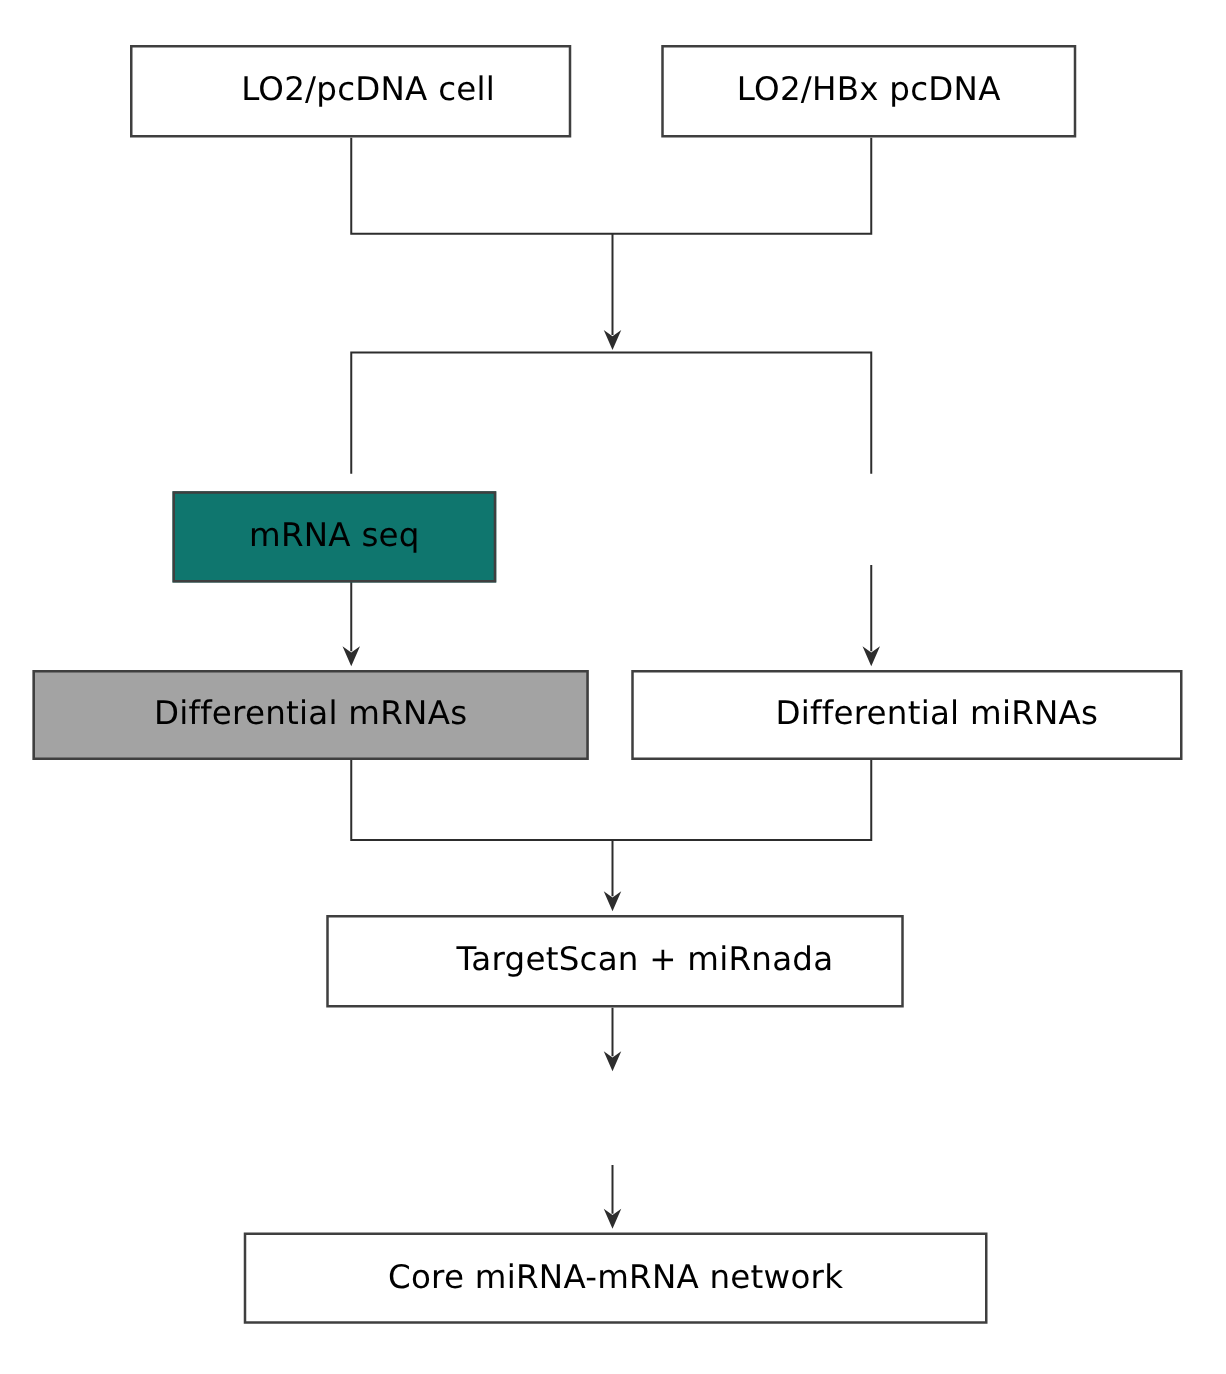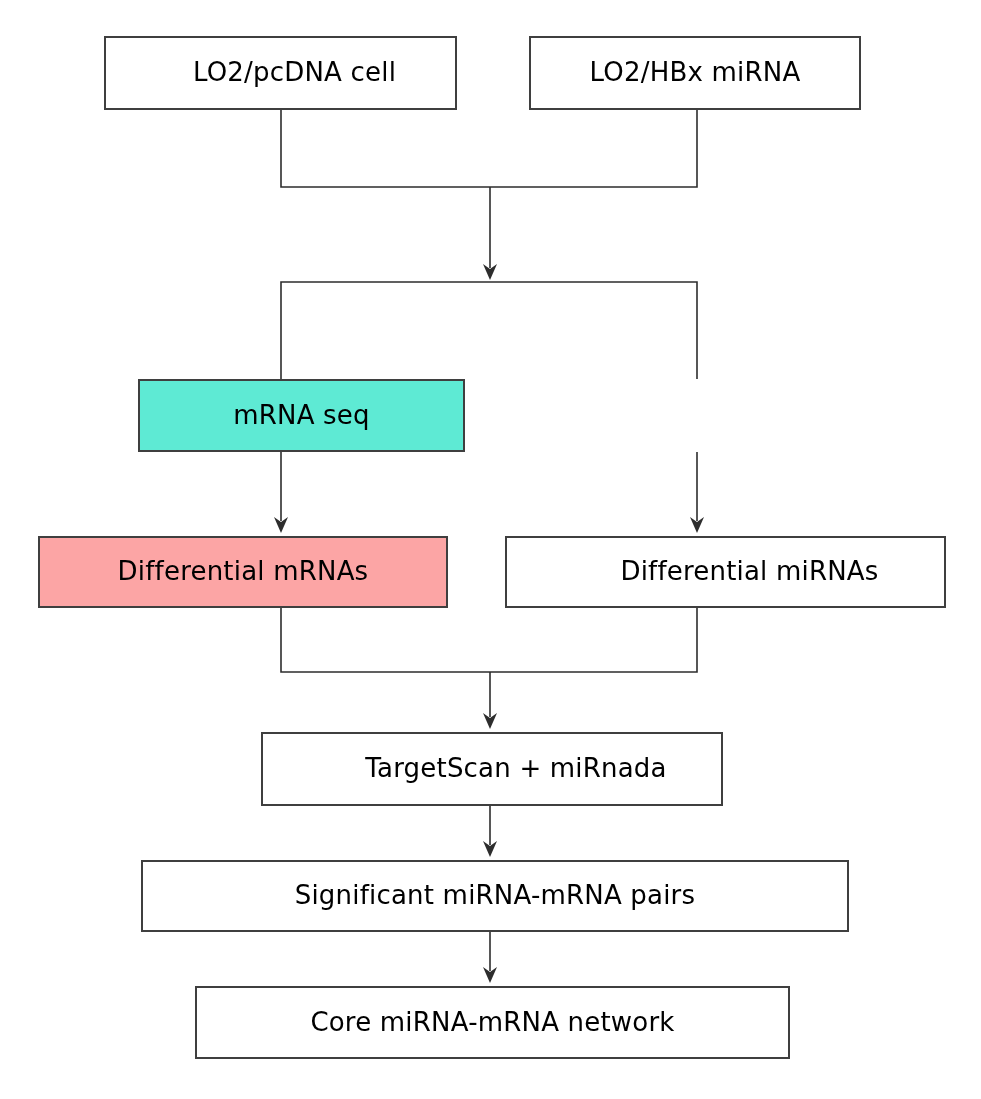--- a/index.html
+++ b/index.html
@@ -53,34 +53,31 @@
       <path d="M 697 533 L 690 517 L 697 522 L 704 517 Z" fill="#2d2d2d"></path>
       <path d="M 490 729 L 483 713 L 490 718 L 497 713 Z" fill="#2d2d2d"></path>
       <path d="M 490 857 L 483 841 L 490 846 L 497 841 Z" fill="#2d2d2d"></path>
       <path d="M 490 983 L 483 967 L 490 972 L 497 967 Z" fill="#2d2d2d"></path>
     </svg>
   <div id="nodes">
       <div class="node" style="left: 104px; top: 36px; width: 353px; height: 74px; background: rgb(255, 255, 255); border-color: rgb(63, 63, 63); color: rgb(0, 0, 0); padding-left: 28px;">
         <span>LO2/pcDNA cell</span>
       </div>
       <div class="node" style="left: 529px; top: 36px; width: 332px; height: 74px; background: rgb(255, 255, 255); border-color: rgb(63, 63, 63); color: rgb(0, 0, 0);">
-        <span>LO2/HBx miRNA</span>
+        <span>LO2/HBx pcDNA</span>
       </div>
-      <div class="node" style="left: 138px; top: 379px; width: 327px; height: 73px; background: #5eead4; border-color: rgb(63, 63, 63); color: rgb(0, 0, 0);">
+      <div class="node" style="left: 138px; top: 393px; width: 259px; height: 73px; background: #0f766e; border-color: rgb(63, 63, 63); color: rgb(0, 0, 0);">
         <span>mRNA seq</span>
       </div>
-      <div class="node" style="left: 26px; top: 536px; width: 410px; height: 72px; background: #fca5a5; border-color: rgb(63, 63, 63); color: rgb(0, 0, 0); margin-left: 12px;">
+      <div class="node" style="left: 26px; top: 536px; width: 445px; height: 72px; background: #a3a3a3; border-color: rgb(63, 63, 63); color: rgb(0, 0, 0);">
         <span>Differential mRNAs</span>
       </div>
       <div class="node" style="left: 505px; top: 536px; width: 441px; height: 72px; background: rgb(255, 255, 255); border-color: rgb(63, 63, 63); color: rgb(0, 0, 0); padding-left: 48px;">
         <span>Differential miRNAs</span>
       </div>
       <div class="node" style="left: 261px; top: 732px; width: 462px; height: 74px; background: rgb(255, 255, 255); border-color: rgb(63, 63, 63); color: rgb(0, 0, 0); padding-left: 48px;">
         <span>TargetScan + miRnada</span>
       </div>
-      <div class="node" style="left: 141px; top: 860px; width: 708px; height: 72px; background: rgb(255, 255, 255); border-color: rgb(63, 63, 63); color: rgb(0, 0, 0);">
-        <span>Significant miRNA-mRNA pairs</span>
-      </div>
       <div class="node" style="left: 195px; top: 986px; width: 595px; height: 73px; background: rgb(255, 255, 255); border-color: rgb(63, 63, 63); color: rgb(0, 0, 0); align-items: center;">
         <span>Core miRNA-mRNA network</span>
       </div>
     </div>
 </div>
 
 </body></html>

